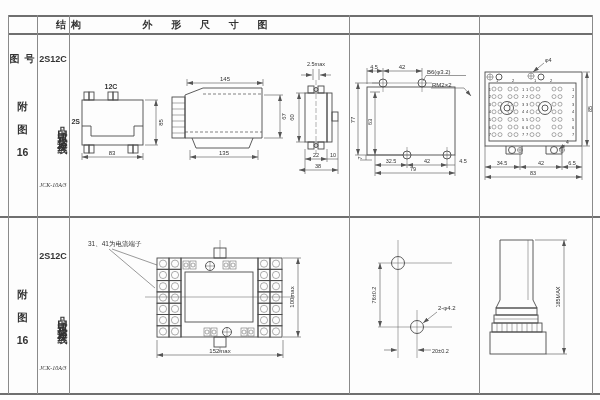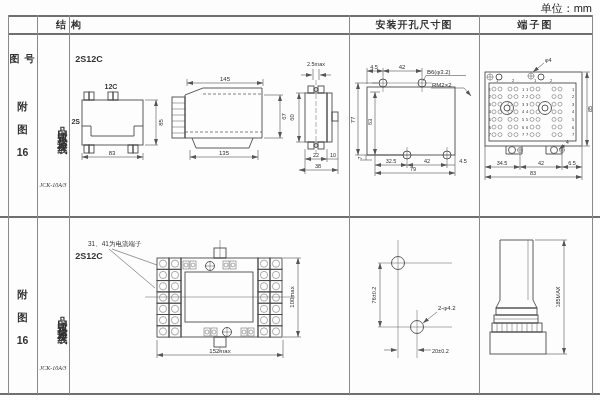--- a/index.html
+++ b/index.html
@@ -3,21 +3,21 @@
 <meta charset="utf-8">
 <style>
   html,body{margin:0;padding:0;background:#e8e8e8;}
   #page{position:relative;width:600px;height:400px;background:#fdfdfd;overflow:hidden;
         font-family:"Liberation Sans","DejaVu Sans",sans-serif;color:#2b2b2b;}
   .abs{position:absolute;}
   .hl{position:absolute;background:#6f6f6f;}
   .vl{position:absolute;background:#8a8a8a;width:1px;top:15px;height:379px;}
   .hdr{position:absolute;top:17px;height:16px;display:flex;align-items:center;justify-content:center;
        font-size:10px;font-weight:bold;color:#333;}
-  .cellc{display:flex;align-items:center;justify-content:center;text-align:center;padding-left:36px;}
+  .cellc{display:flex;align-items:center;justify-content:center;text-align:center;}
   .figcol{position:absolute;display:flex;flex-direction:column;align-items:center;gap:9px;
           font-size:10.5px;font-weight:bold;color:#333;}
   .model{position:absolute;font-size:9px;font-weight:bold;color:#333;text-align:center;}
   .vtext{position:absolute;writing-mode:vertical-rl;text-orientation:upright;letter-spacing:3px;
          font-size:10px;font-weight:bold;color:#333;display:flex;justify-content:center;}
   .code{position:absolute;font-size:6px;font-style:italic;color:#333;text-align:center;
         font-family:"Liberation Serif","DejaVu Serif",serif;white-space:nowrap;}
   .unit{position:absolute;font-size:11px;color:#222;text-align:right;}
   svg text{fill:#333;font-family:"Liberation Sans","DejaVu Sans",sans-serif;}
   .ln{stroke:#4a4a4a;stroke-width:0.9;fill:none;}
@@ -27,37 +27,35 @@
   .cl{stroke:#666;stroke-width:0.5;fill:none;stroke-dasharray:5,2;}
   .t6{font-size:6px;} .t55{font-size:5.5px;} .t5{font-size:5px;} .t7{font-size:7px;font-weight:bold;}
   .tt{font-size:4px;fill:#333;}
   .t65{font-size:6.5px;}
 </style>
 </head>
 <body>
 
 <div id="page">
 
-  <div class="unit" style="left:480px;top:1px;width:112px;">单位：mm</div>
 
   <div class="hl" style="left:8px;top:15px;width:585px;height:2px;"></div>
   <div class="hl" style="left:8px;top:33px;width:585px;height:1.5px;"></div>
   <div class="hl" style="left:0px;top:216px;width:600px;height:1.5px;"></div>
   <div class="hl" style="left:0px;top:393px;width:600px;height:2px;"></div>
   <div class="vl" style="left:8px;"></div>
   <div class="vl" style="left:37px;"></div>
   <div class="vl" style="left:69px;"></div>
   <div class="vl" style="left:349px;"></div>
   <div class="vl" style="left:479px;"></div>
   <div class="vl" style="left:592px;"></div>
 
   <div class="hdr" style="left:8px;width:29px;letter-spacing:1px;margin-top:34px;">图 号</div>
   <div class="hdr" style="left:37px;width:32px;letter-spacing:1px;padding-left:16px;">结 构</div>
-  <div class="hdr" style="left:349px;width:130px;letter-spacing:1px;">安装开孔尺寸图</div>
-  <div class="hdr" style="left:479px;width:113px;letter-spacing:2px;">端子图</div>
+  <div class="hdr" style="left:69px;width:280px;letter-spacing:8px;">外 形 尺 寸 图</div>
 
   <div class="figcol" style="left:8px;top:100px;width:29px;">
     <span>附</span>
     <span>图</span>
     <span>16</span>
   </div>
   <div class="model cellc" style="left:37px;top:54px;width:32px;">2S12C</div>
   <div class="vtext" style="left:37px;top:78px;width:32px;height:100px;">凸出式板后接线</div>
   <div class="code" style="left:36px;top:182px;width:34px;">JCK-10A/3</div>
 

